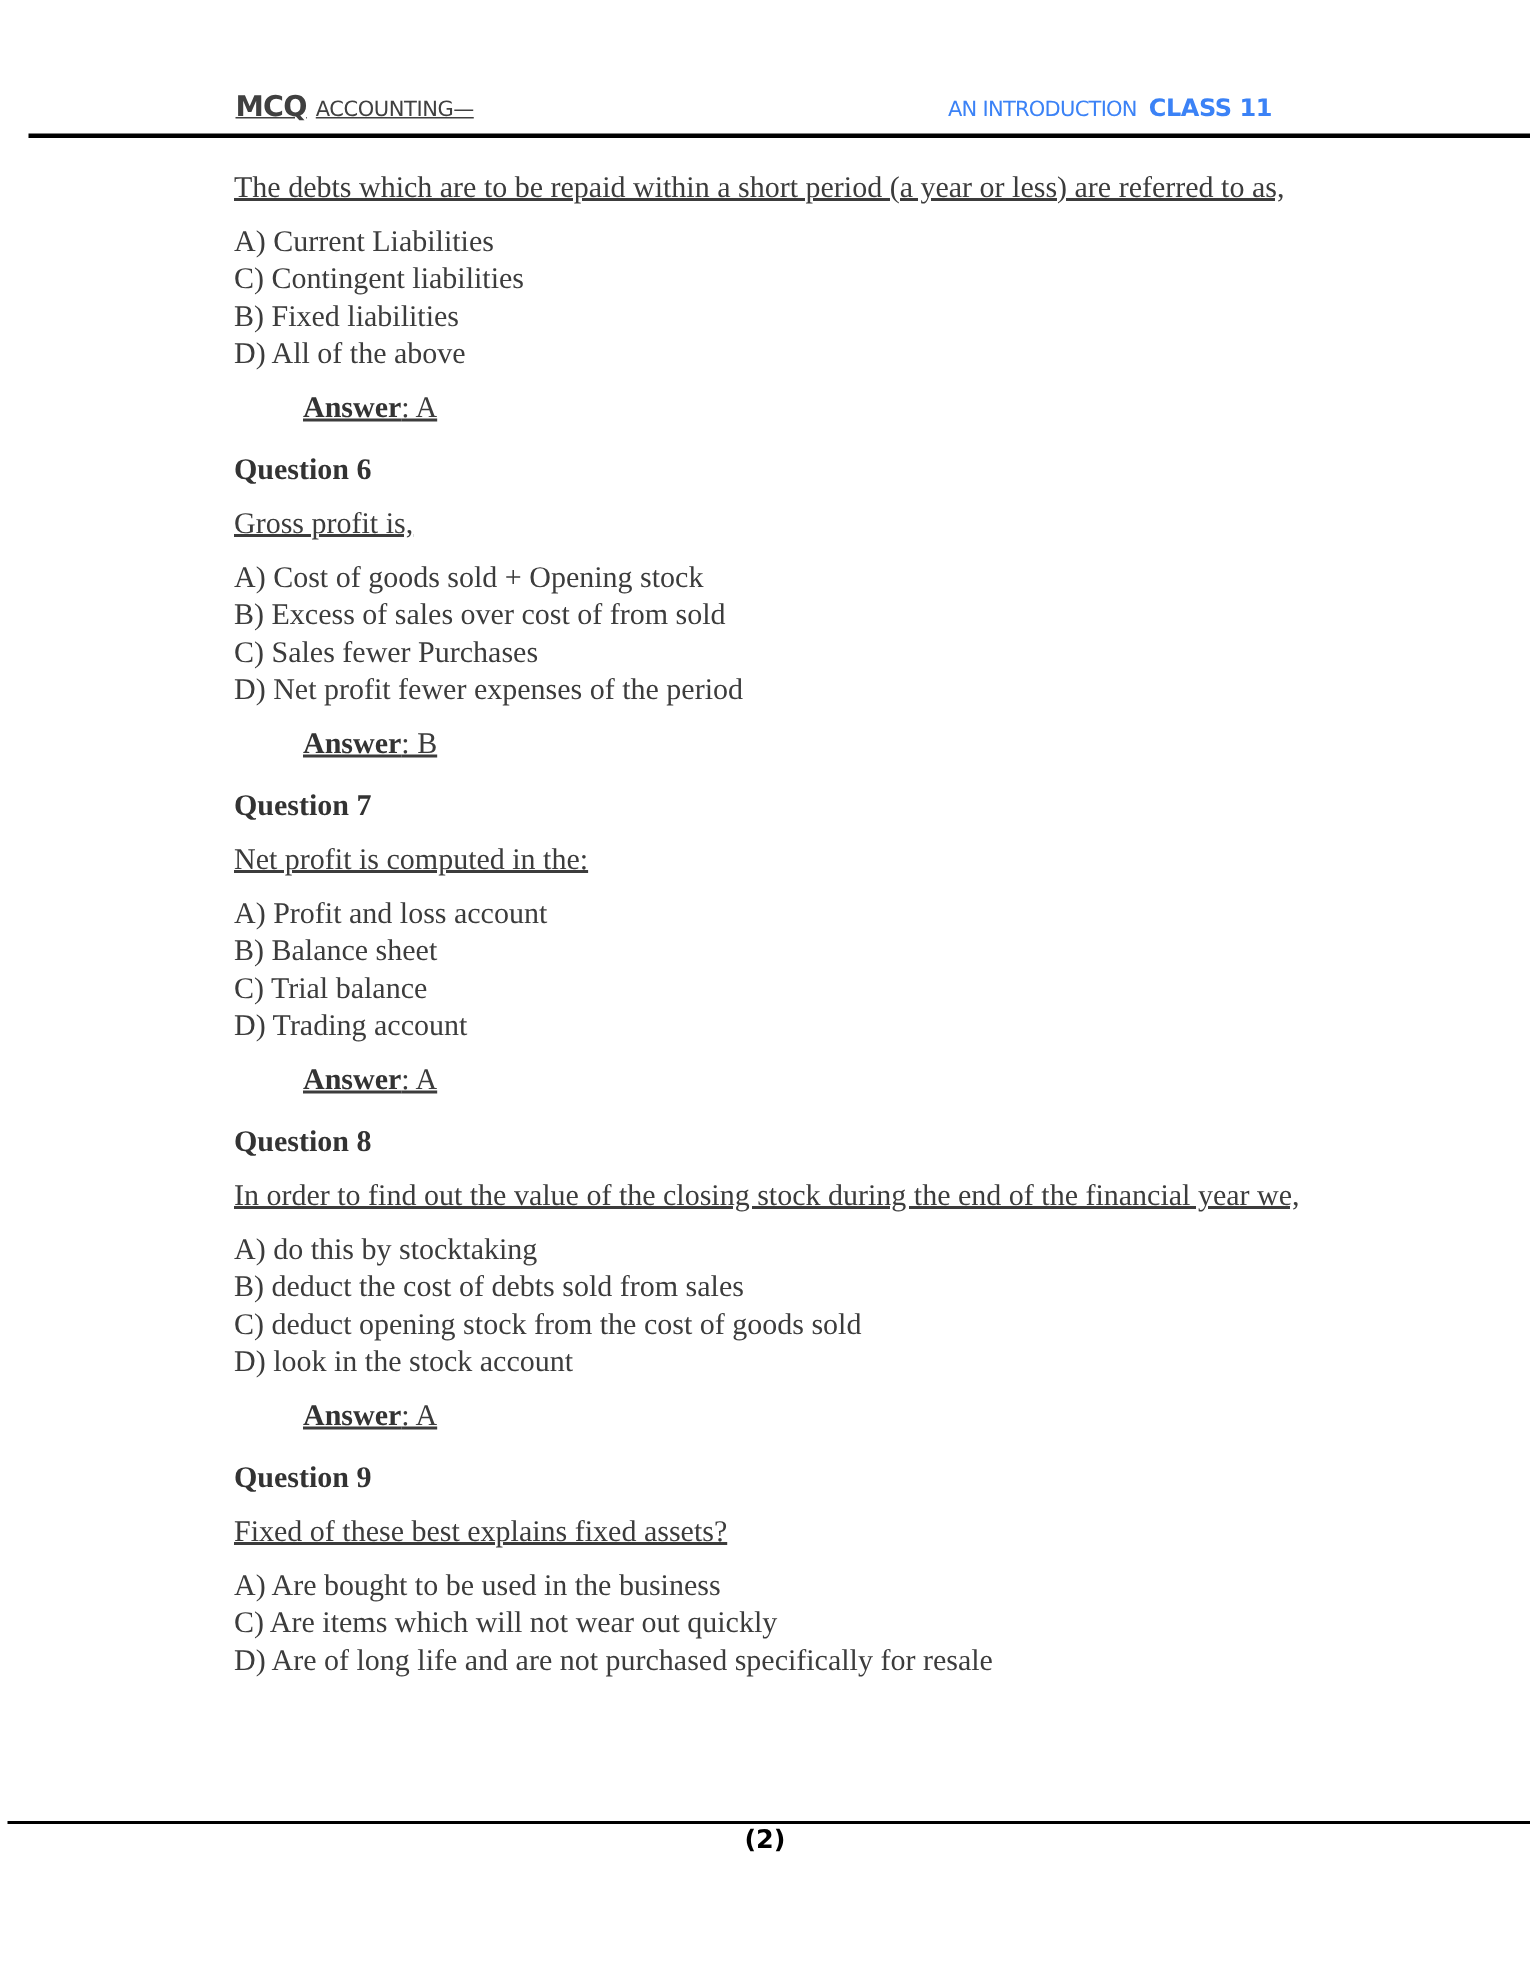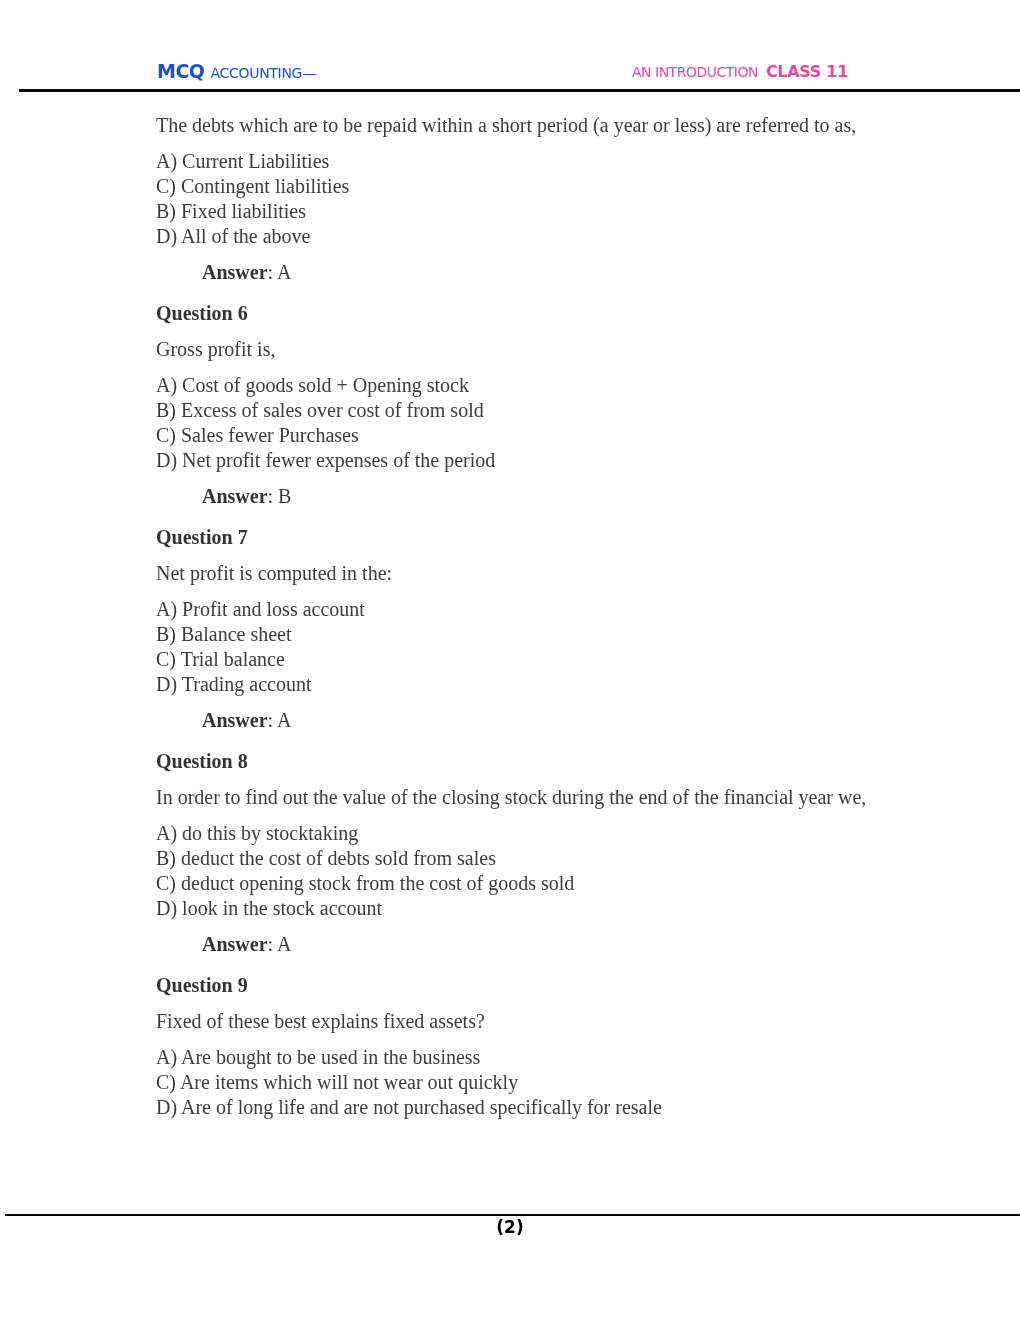--- a/index.html
+++ b/index.html
@@ -1,26 +1,26 @@
 <!DOCTYPE html>
 <html><head>
 <meta charset="utf-8">
 <style>
   html, body { margin: 0; padding: 0; background: #ffffff; }
   body { width: 1020px; height: 1320px; position: relative; overflow: hidden; color: #3a3a3a; }
   .header { position: absolute; top: 58px; left: 0; width: 1020px; height: 32px; }
-  .hdr-left { position: absolute; left: 157px; top: 2px; font-family: "DejaVu Sans", sans-serif; color: #1d4ed8; white-space: nowrap; }
+  .hdr-left { position: absolute; left: 157px; top: 2px; font-family: "DejaVu Sans", sans-serif; color: #404040; white-space: nowrap; text-decoration: underline; }
   .hdr-mcq { font-weight: bold; font-size: 19px; letter-spacing: -0.5px; }
   .hdr-acc { font-size: 14px; margin-left: 6px; letter-spacing: -0.3px; }
-  .hdr-right { position: absolute; left: 632px; top: 4px; font-family: "DejaVu Sans", sans-serif; color: #ec4899; white-space: nowrap; }
+  .hdr-right { position: absolute; left: 632px; top: 4px; font-family: "DejaVu Sans", sans-serif; color: #3b82f6; white-space: nowrap; }
   .hdr-intro { font-size: 14px; letter-spacing: -0.5px; }
   .hdr-class { font-weight: bold; font-size: 16px; margin-left: 8px; letter-spacing: -0.3px; }
   .hdr-rule { position: absolute; left: 19px; top: 89px; width: 1001px; height: 3px; background: #000; }
   .content { position: absolute; left: 156px; top: 113px; width: 730px; font-family: "Liberation Serif", serif; font-size: 20px; line-height: 25px; color: #3c3c3c; }
-  .para { margin: 0 0 11px 0; }
+  .para { margin: 0 0 11px 0; text-decoration: underline; }
   .opts { margin: 0 0 11px 0; }
   .opt { display: block; }
   .bold { font-weight: bold; color: #333; margin-left: 46px; }
   .qtitle { font-weight: bold; margin: 16px 0 11px 0; color: #333; }
   .foot-rule { position: absolute; left: 5px; top: 1214px; width: 1015px; height: 2px; background: #000; }
   .page-num { position: absolute; left: 0; width: 1020px; top: 1217px; text-align: center; font-family: "DejaVu Sans", sans-serif; font-weight: bold; font-size: 17px; color: #000; }
 </style>
 </head>
 <body>
 

